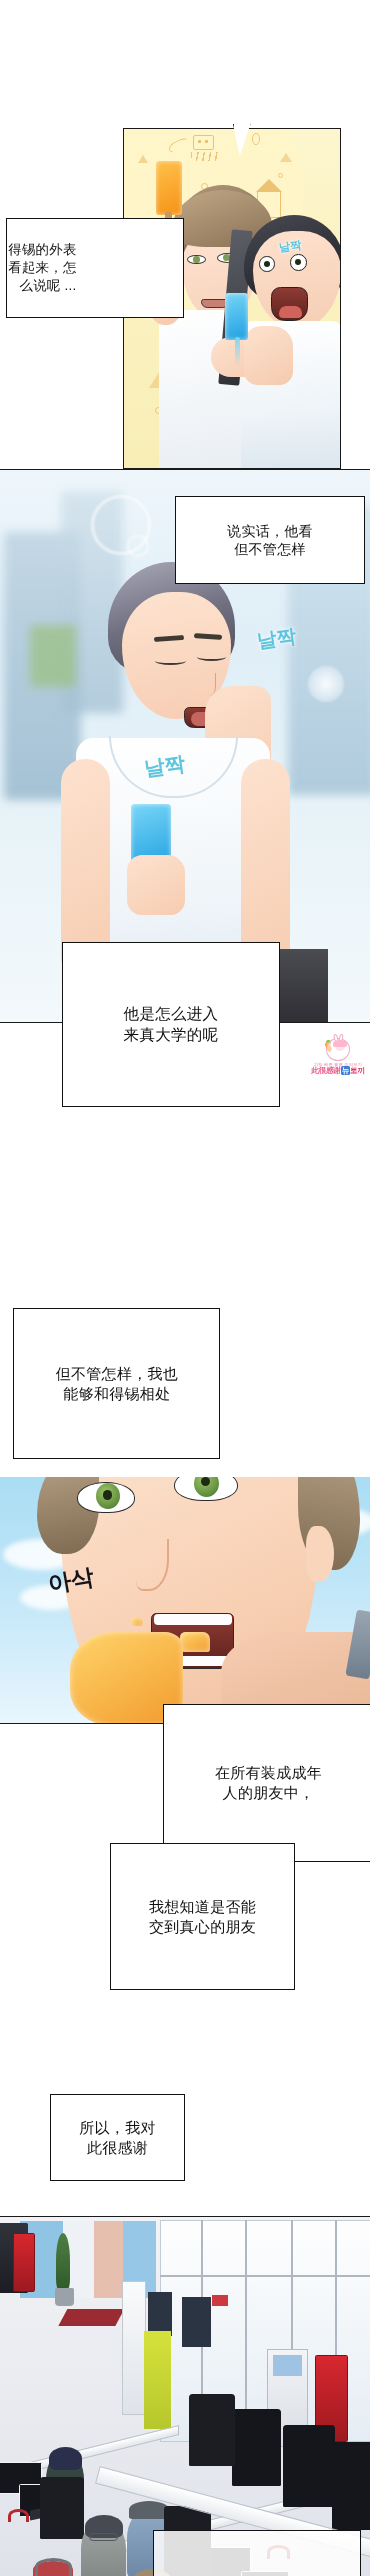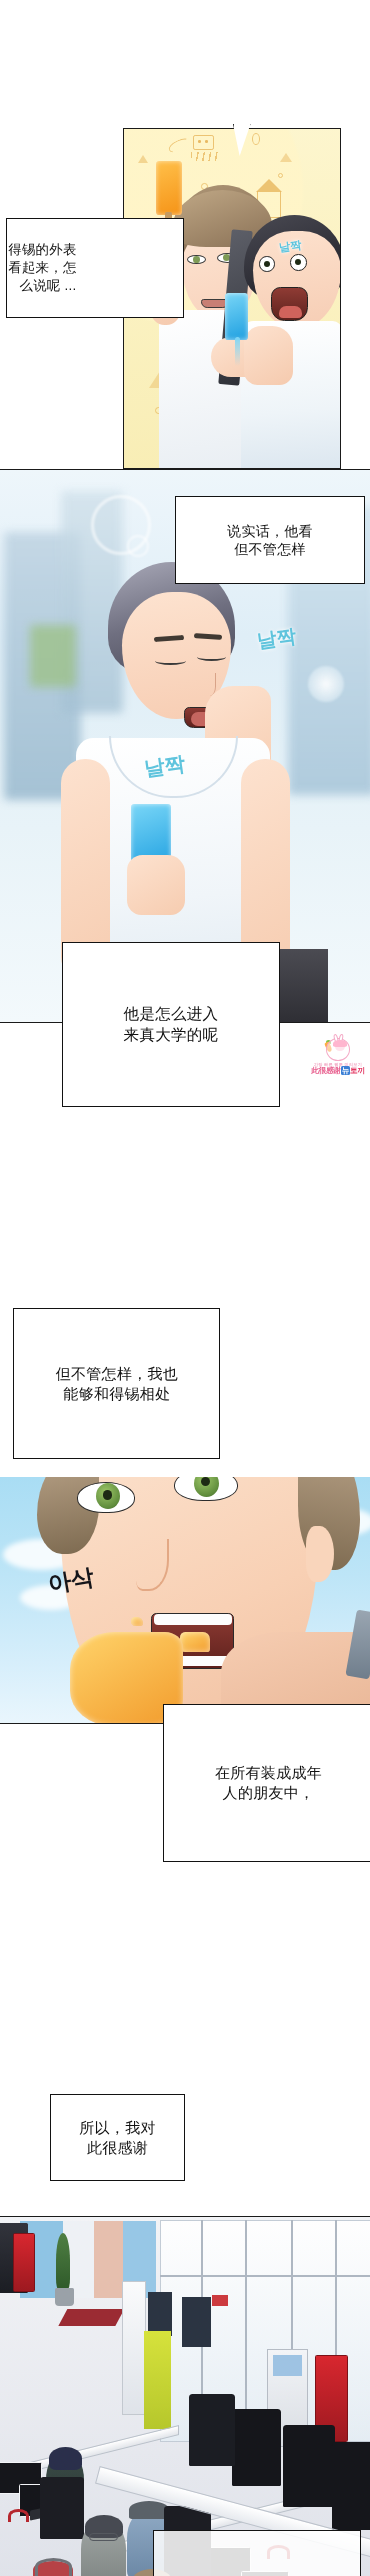--- a/index.html
+++ b/index.html
@@ -308,20 +308,24 @@
     </div>
     <div style="position:absolute;left:222px;top:155px;width:149px;height:103px;background:linear-gradient(160deg,#f6cdb2,#e8b595);border-radius:40% 0 0 0;"></div>
     <div style="position:absolute;left:352px;top:134px;width:24px;height:67px;background:linear-gradient(170deg,#9aa6b2,#6f7d8b);border-radius:4.1px;transform:rotate(10deg);"></div>
   </div>
 
   <div class="caption" style="left:163px;top:1704px;width:211px;height:158px;font-size:15px;">
     <span>在所有装成成年
 人的朋友中，</span>
   </div>
 
+  <div class="caption" style="left:110px;top:1843px;width:185px;height:147px;font-size:15px;">
+    <span>我想知道是否能
+交到真心的朋友</span>
+  </div>
 
   <div class="caption" style="left:50px;top:2094px;width:135px;height:87px;font-size:15px;">
     <span>所以，我对
 此很感谢</span>
   </div>
 
   <div class="panel" style="left:-1px;top:2216px;width:373px;height:429px;border-left:none;border-right:none;">
     <div class="bg-cafe"></div>
 
     <div class="wallstripe" style="left:20.6px;top:4.1px;width:43px;height:77px;background:#8fc4e4;"></div>

